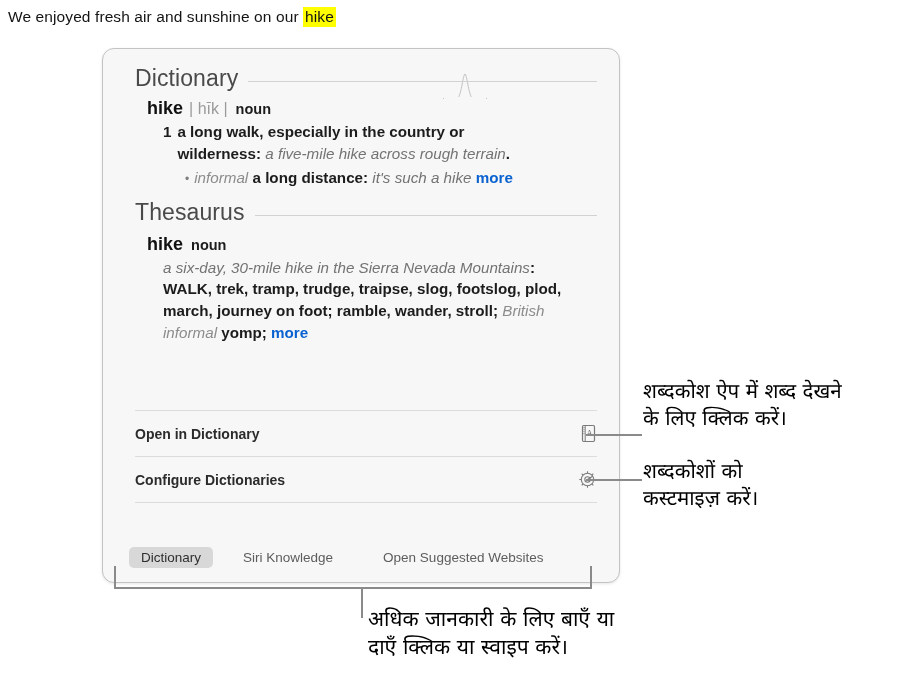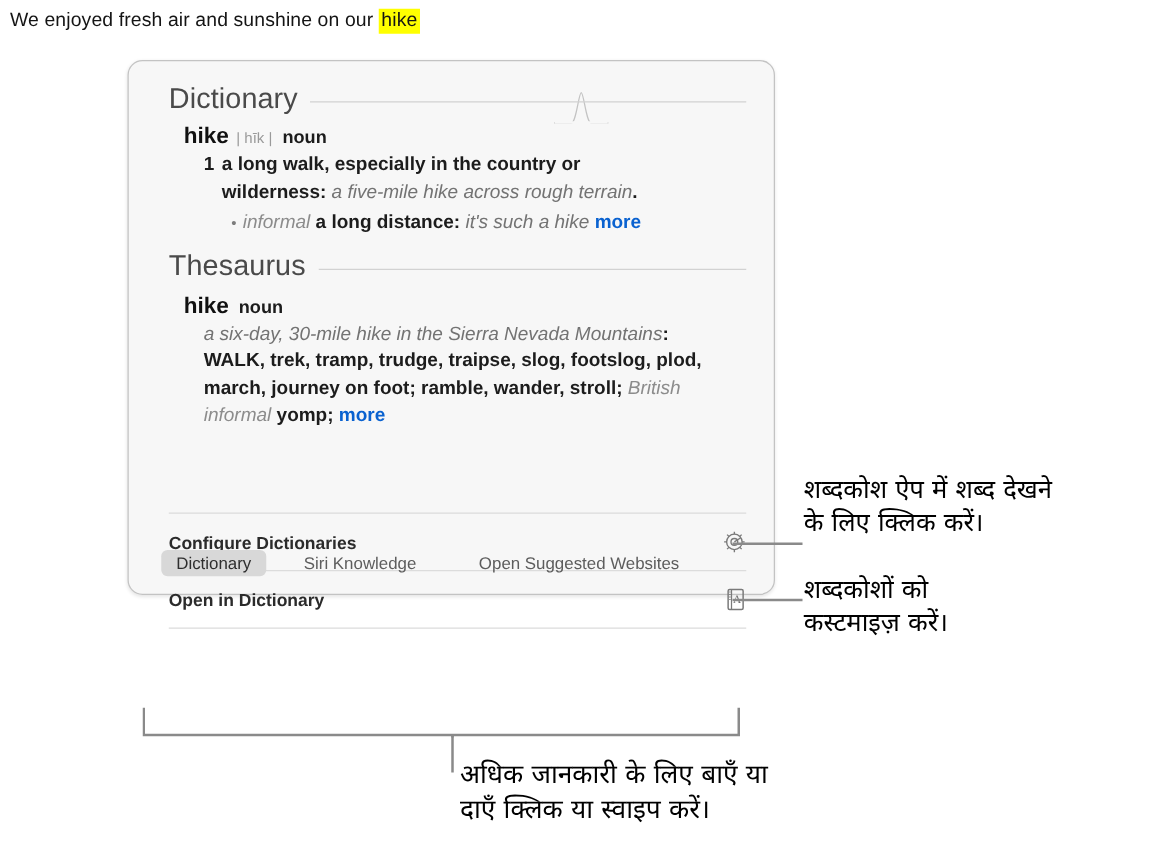--- a/index.html
+++ b/index.html
@@ -30,21 +30,21 @@
     background: #ffff00;
     padding: 1px 2px 2px 2px;
   }
 
   
   .popover {
     position: absolute;
     left: 102px;
     top: 48px;
     width: 518px;
-    height: 428px;
+    height: 535px;
     background: #f7f7f7;
     border: 1px solid #c3c3c3;
     border-radius: 12px;
     box-sizing: border-box;
     box-shadow: 0 1px 3px rgba(0,0,0,.10);
   }
   .notch {
     position: absolute;
     left: 340px;
     top: 24px;
@@ -84,21 +84,21 @@
 
   .entry { padding-left: 12px; }
 
   .headword-line {
     font-size: 17px;
     margin-top: 6px;
     margin-bottom: 2px;
     white-space: nowrap;
   }
   .headword { font-weight: 700; font-size: 18px; color:#111; }
-  .phon { color:#9a9a9a; font-size: 12px; margin-left: 6px;}
+  .phon { color:#9a9a9a; font-size: 16px; margin-left: 6px;}
   .pos { color:#1c1c1c; font-size: 14.5px; margin-left: 8px; font-weight: bold; }
 
   .sense {
     display: flex;
     margin-top: 2px;
     padding-left: 16px;
     font-size: 15.2px;
     line-height: 1.42;
   }
   .sense .num {
@@ -272,54 +272,54 @@
         <span class="i">a six-day, 30-mile hike in the Sierra Nevada Mountains</span><span class="b">:</span>
         <span class="b">WALK</span><span class="b">, trek, tramp, trudge, traipse, slog, footslog, plod, march, journey on foot; ramble, wander, stroll;</span>
         <span class="gray-i">British informal</span>
         <span class="b">yomp;</span>
         <span class="more">more</span>
       </div>
     </div>
   </div>
 
   <div class="actions">
+    <div class="act-row">
+      <span class="act-label">Open in Dictionary</span>
+      <span class="act-icon">
+        <svg width="17" height="19" viewBox="0 0 17 19">
+          <rect x="2.5" y="1.5" width="12" height="16" rx="1.2" fill="none" stroke="#7a7a7a" stroke-width="1.2"></rect>
+          <line x1="5.2" y1="1.5" x2="5.2" y2="17.5" stroke="#7a7a7a" stroke-width="1"></line>
+          <line x1="3.4" y1="3.6" x2="4.5" y2="3.6" stroke="#7a7a7a" stroke-width=".8"></line>
+          <line x1="3.4" y1="5.6" x2="4.5" y2="5.6" stroke="#7a7a7a" stroke-width=".8"></line>
+          <line x1="3.4" y1="7.6" x2="4.5" y2="7.6" stroke="#7a7a7a" stroke-width=".8"></line>
+          <line x1="3.4" y1="9.6" x2="4.5" y2="9.6" stroke="#7a7a7a" stroke-width=".8"></line>
+          <text x="9.6" y="12.4" font-family="Liberation Serif, serif" font-size="9" fill="#6e6e6e" text-anchor="middle">A</text>
+        </svg>
+      </span>
+    </div>
     <div class="act-row">
       <span class="act-label">Configure Dictionaries</span>
       <span class="act-icon">
         <svg width="19" height="19" viewBox="0 0 19 19">
           <g stroke="#7a7a7a" stroke-width="1.1" fill="none">
             <circle cx="9.5" cy="9.5" r="6.2"></circle>
             <circle cx="9.5" cy="9.5" r="2.7"></circle>
             <line x1="9.5" y1="1.3" x2="9.5" y2="3.3"></line>
             <line x1="9.5" y1="15.7" x2="9.5" y2="17.7"></line>
             <line x1="1.3" y1="9.5" x2="3.3" y2="9.5"></line>
             <line x1="15.7" y1="9.5" x2="17.7" y2="9.5"></line>
             <line x1="3.7" y1="3.7" x2="5.1" y2="5.1"></line>
             <line x1="13.9" y1="13.9" x2="15.3" y2="15.3"></line>
             <line x1="15.3" y1="3.7" x2="13.9" y2="5.1"></line>
             <line x1="5.1" y1="13.9" x2="3.7" y2="15.3"></line>
             <line x1="9.5" y1="9.5" x2="14.6" y2="6.2"></line>
           </g>
         </svg>
       </span>
     </div>
-    <div class="act-row">
-      <span class="act-label">Open in Dictionary</span>
-      <span class="act-icon">
-        <svg width="17" height="19" viewBox="0 0 17 19">
-          <rect x="2.5" y="1.5" width="12" height="16" rx="1.2" fill="none" stroke="#7a7a7a" stroke-width="1.2"></rect>
-          <line x1="5.2" y1="1.5" x2="5.2" y2="17.5" stroke="#7a7a7a" stroke-width="1"></line>
-          <line x1="3.4" y1="3.6" x2="4.5" y2="3.6" stroke="#7a7a7a" stroke-width=".8"></line>
-          <line x1="3.4" y1="5.6" x2="4.5" y2="5.6" stroke="#7a7a7a" stroke-width=".8"></line>
-          <line x1="3.4" y1="7.6" x2="4.5" y2="7.6" stroke="#7a7a7a" stroke-width=".8"></line>
-          <line x1="3.4" y1="9.6" x2="4.5" y2="9.6" stroke="#7a7a7a" stroke-width=".8"></line>
-          <text x="9.6" y="12.4" font-family="Liberation Serif, serif" font-size="9" fill="#6e6e6e" text-anchor="middle">A</text>
-        </svg>
-      </span>
-    </div>
   </div>
 
   <div class="tabbar">
     <div class="tab active">Dictionary</div>
     <div class="tab t2">Siri Knowledge</div>
     <div class="tab t3">Open Suggested Websites</div>
   </div>
 </div>
 
 <div class="leader lead-h" style="left:586px; top:434px; width:56px;"></div>

